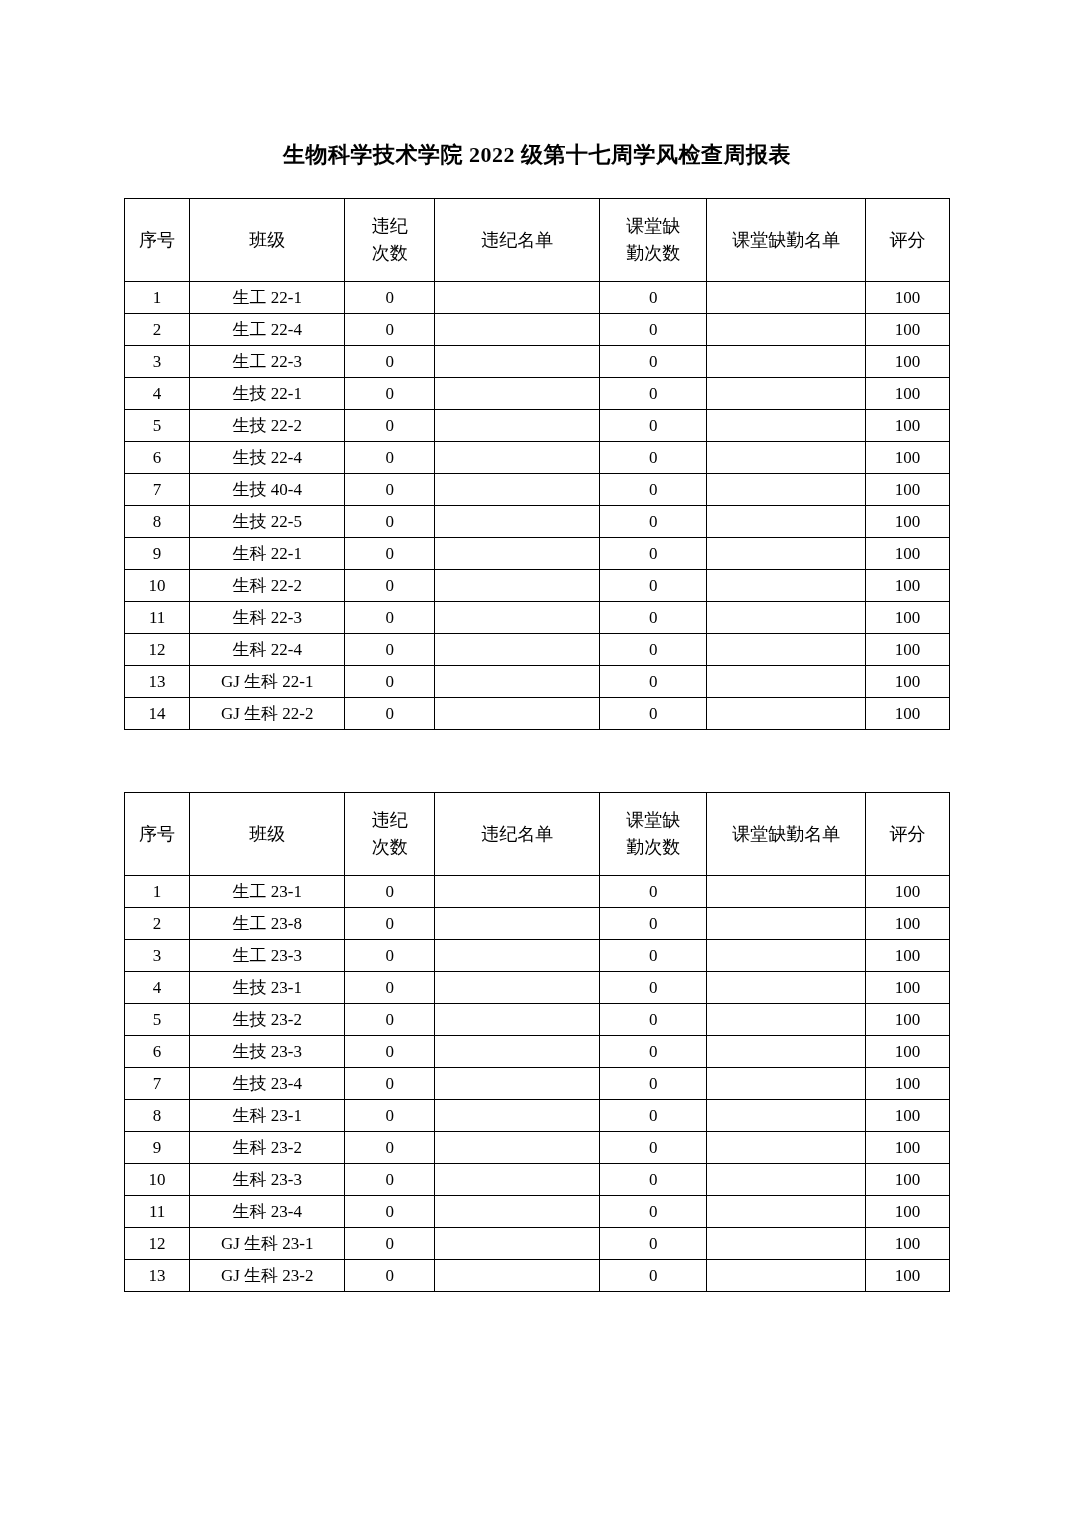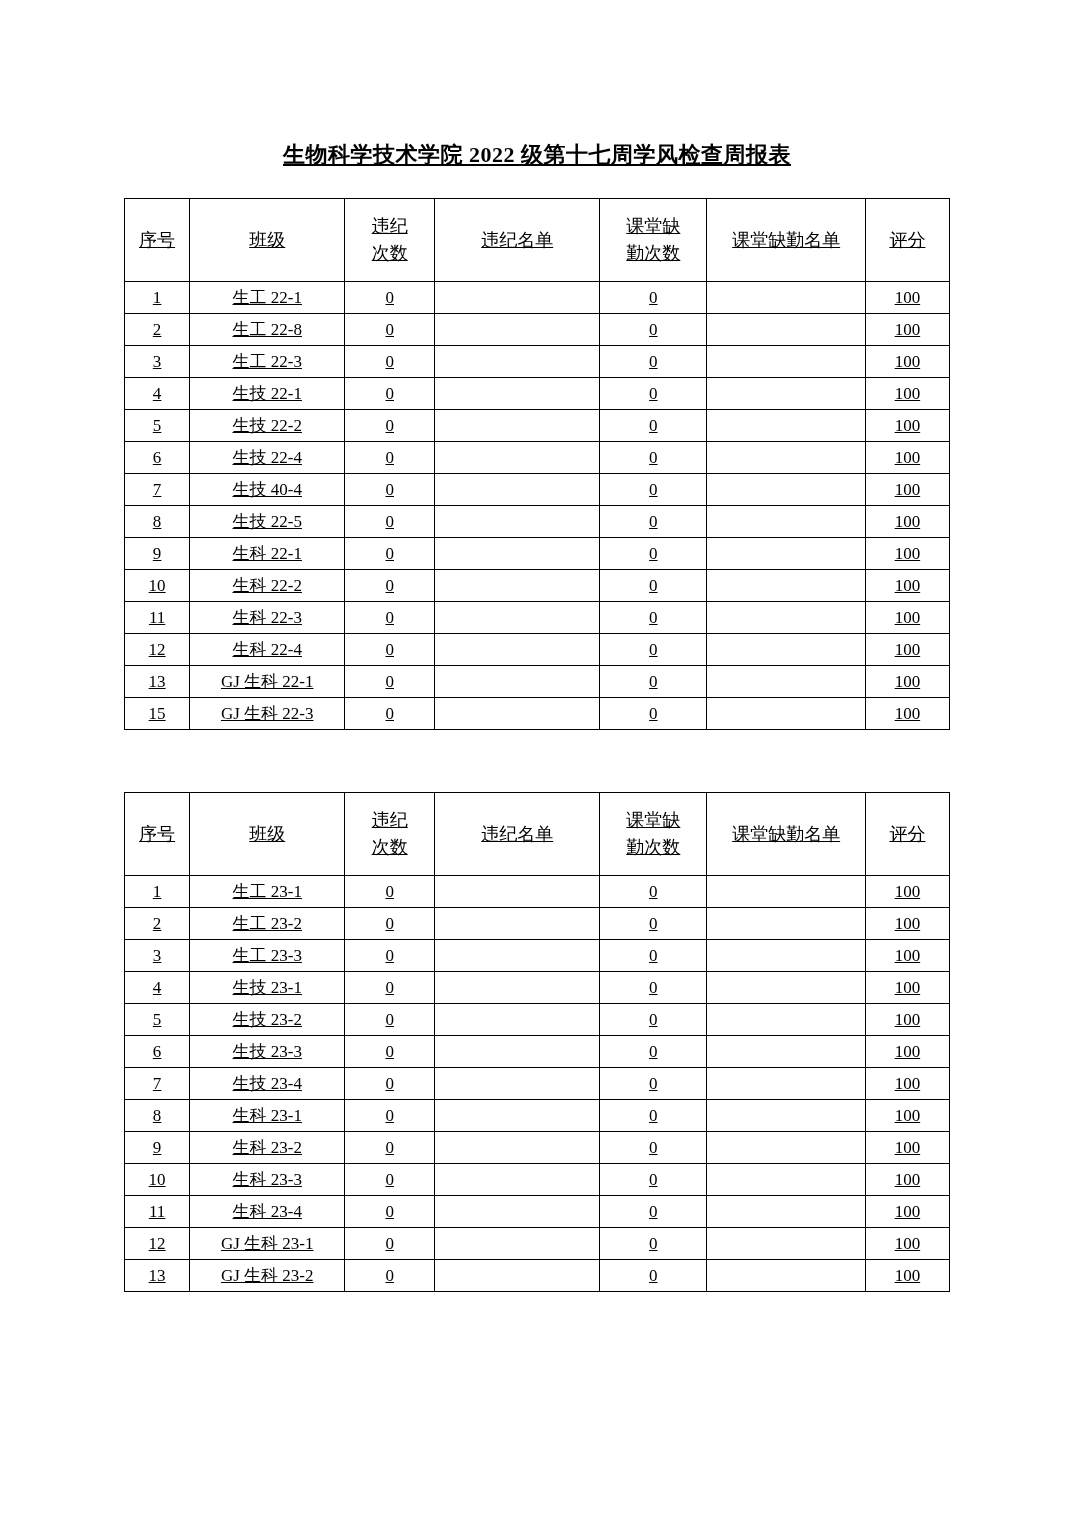--- a/index.html
+++ b/index.html
@@ -9,21 +9,21 @@
   }
   .page {
     width: 1074px;
     height: 1520px;
     background: #ffffff;
     box-sizing: border-box;
     padding-top: 140px;
     font-family: "Liberation Serif", "DejaVu Serif", serif;
     color: #000000;
   }
-  .report { margin: 0 auto 0; text-decoration: underline; }
+  .report { margin: 0 auto 0; }
   .report + .report { margin-top: 62px; }
   .report-title {
     font-size: 22px;
     font-weight: bold;
     text-align: center;
     margin: 0 0 28px 0;
     letter-spacing: 0.5px;
     font-family: "Liberation Serif", "DejaVu Serif", serif;
   }
   table.report-table {
@@ -89,21 +89,21 @@
             <td>1</td>
             <td>生工 22-1</td>
             <td>0</td>
             <td></td>
             <td>0</td>
             <td></td>
             <td>100</td>
           </tr>
           <tr>
             <td>2</td>
-            <td>生工 22-8</td>
+            <td>生工 22-4</td>
             <td>0</td>
             <td></td>
             <td>0</td>
             <td></td>
             <td>100</td>
           </tr>
           <tr>
             <td>3</td>
             <td>生工 22-3</td>
             <td>0</td>
@@ -196,22 +196,22 @@
           <tr>
             <td>13</td>
             <td>GJ 生科 22-1</td>
             <td>0</td>
             <td></td>
             <td>0</td>
             <td></td>
             <td>100</td>
           </tr>
           <tr>
-            <td>15</td>
-            <td>GJ 生科 22-3</td>
+            <td>14</td>
+            <td>GJ 生科 22-2</td>
             <td>0</td>
             <td></td>
             <td>0</td>
             <td></td>
             <td>100</td>
           </tr>
         </tbody>
       </table>
   </section>
 
@@ -235,21 +235,21 @@
             <td>1</td>
             <td>生工 23-1</td>
             <td>0</td>
             <td></td>
             <td>0</td>
             <td></td>
             <td>100</td>
           </tr>
           <tr>
             <td>2</td>
-            <td>生工 23-2</td>
+            <td>生工 23-8</td>
             <td>0</td>
             <td></td>
             <td>0</td>
             <td></td>
             <td>100</td>
           </tr>
           <tr>
             <td>3</td>
             <td>生工 23-3</td>
             <td>0</td>

